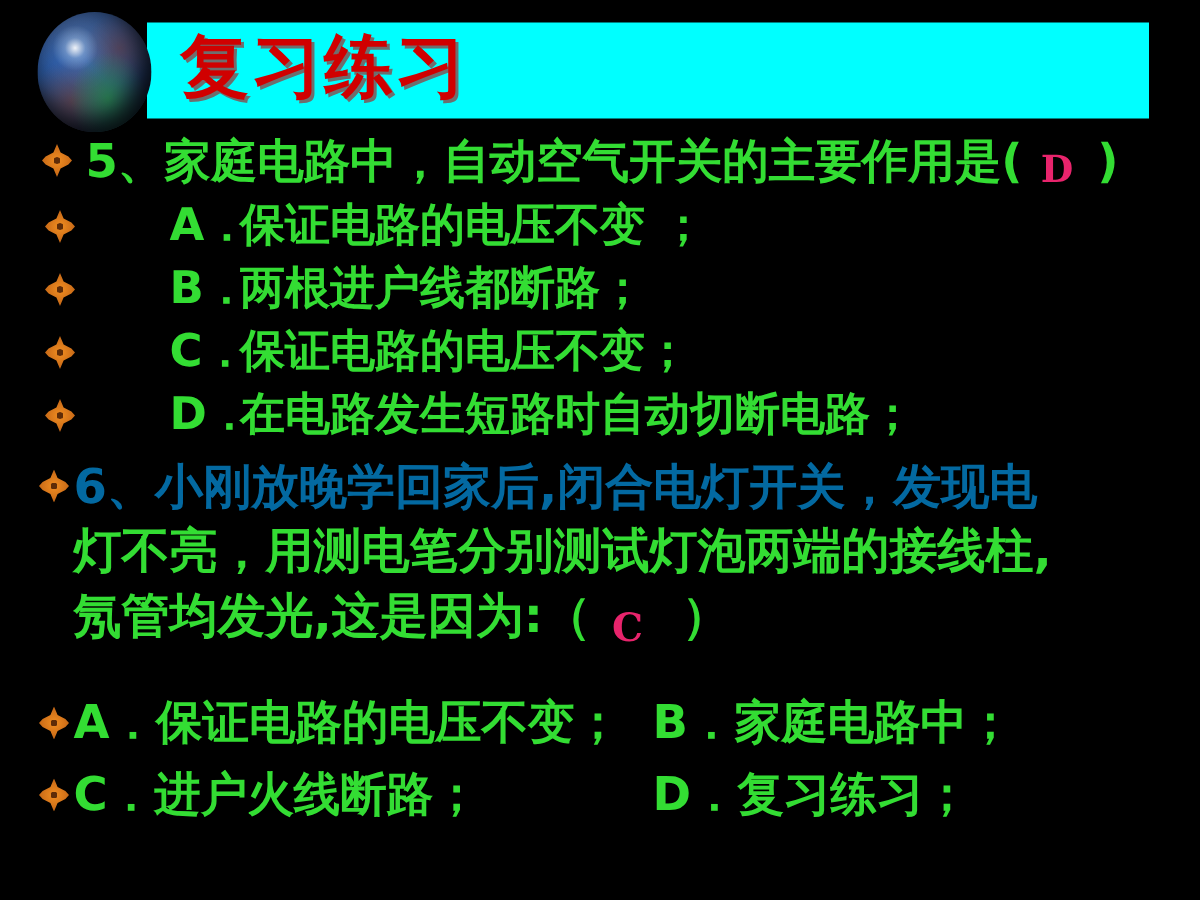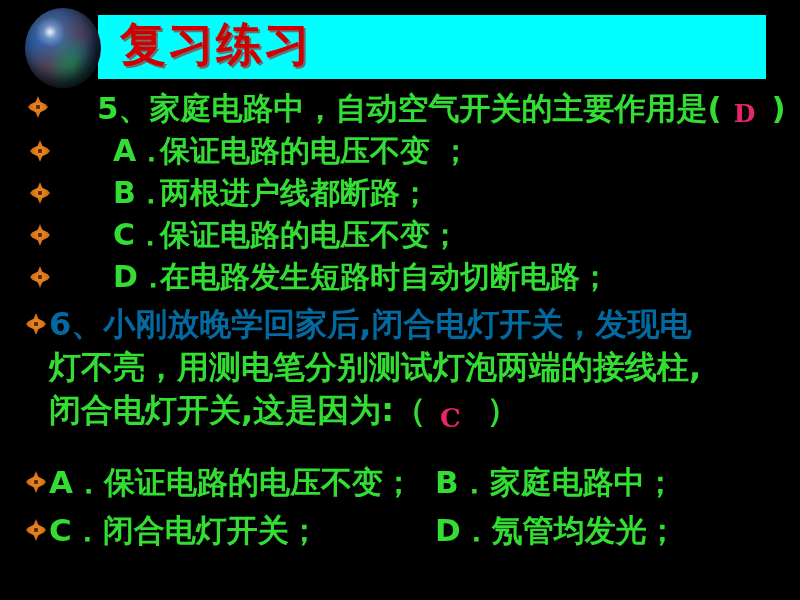--- a/index.html
+++ b/index.html
@@ -92,21 +92,20 @@
     left: 0; top: 0;
     height: 40px;
   }
   #q5-bullet { left: 28px; top: 8px; }
   #q5-text {
     position: absolute;
     left: 57px; top: 0;
     font-size: 31px;
     font-weight: 700;
     line-height: 40px;
-    margin-left: 40px;
   }
   .answer-mark {
     color: #E8246C;
     font-family: "DejaVu Serif", serif;
     font-size: 25px;
     font-weight: 700;
     padding: 0 16px 0 12px;
     position: relative;
     top: 3px;
   }
@@ -239,36 +238,36 @@
   <div id="opt5-d" class="opt5 line">
     <span class="bullet"></span>
     <span class="opt-label">D．</span>
     <span class="opt-body">在电路发生短路时自动切断电路；</span>
   </div>
 
   <span id="q6-bullet" class="bullet"></span>
   <div id="q6-l1">6、小刚放晚学回家后,闭合电灯开关，发现电</div>
   <div id="q6-l2">灯不亮，用测电笔分别测试灯泡两端的接线柱,</div>
   <div id="q6-l3">
-    <span>闭合电灯开关,这是因为:（</span><span class="answer-mark">C</span><span>）</span>
+    <span>氖管均发光,这是因为:（</span><span class="answer-mark">C</span><span>）</span>
   </div>
 
   <div id="opt6-row1" class="opt6row">
     <span class="bullet"></span>
     <span class="cellA">
       <span>A．</span><span>保证电路的电压不变；</span>
     </span>
     <span class="cellB">
       <span>B．</span><span>家庭电路中；</span>
     </span>
   </div>
 
   <div id="opt6-row2" class="opt6row">
     <span class="bullet"></span>
     <span class="cellA">
-      <span>C．</span><span>闭合电灯开关；</span>
+      <span>C．</span><span>进户火线断路；</span>
     </span>
     <span class="cellB">
-      <span>D．</span><span>氖管均发光；</span>
+      <span>D．</span><span>复习练习；</span>
     </span>
   </div>
 
 </div>
 
 </body></html>

